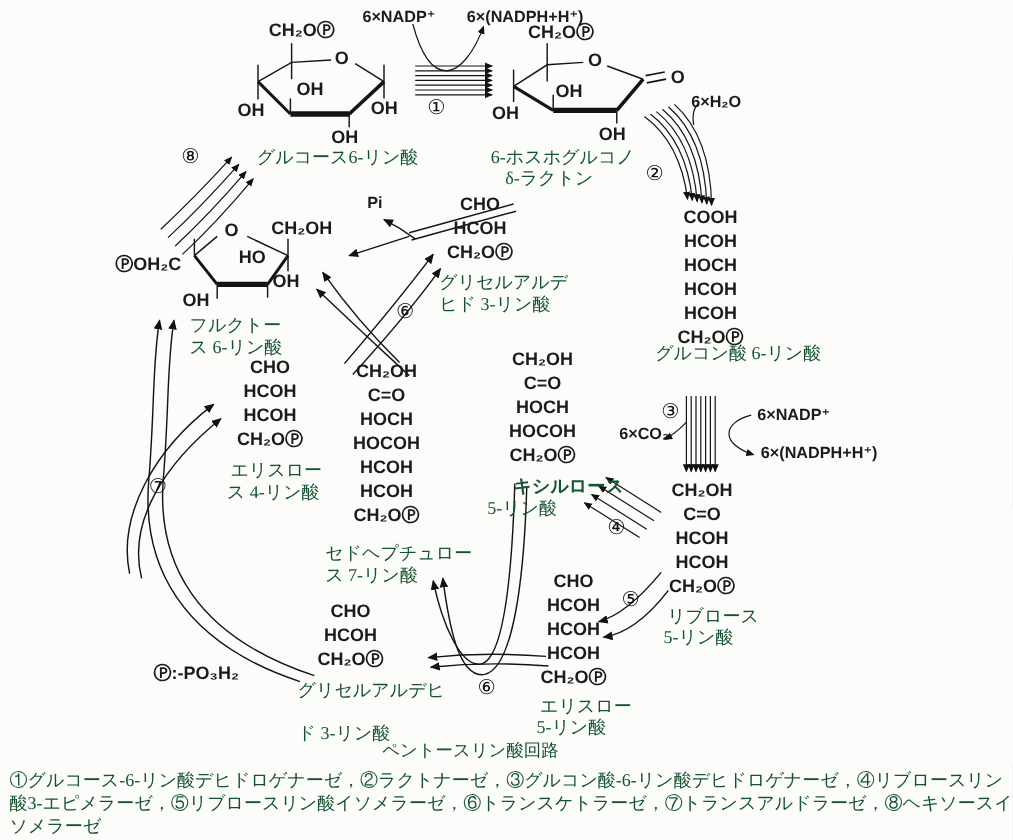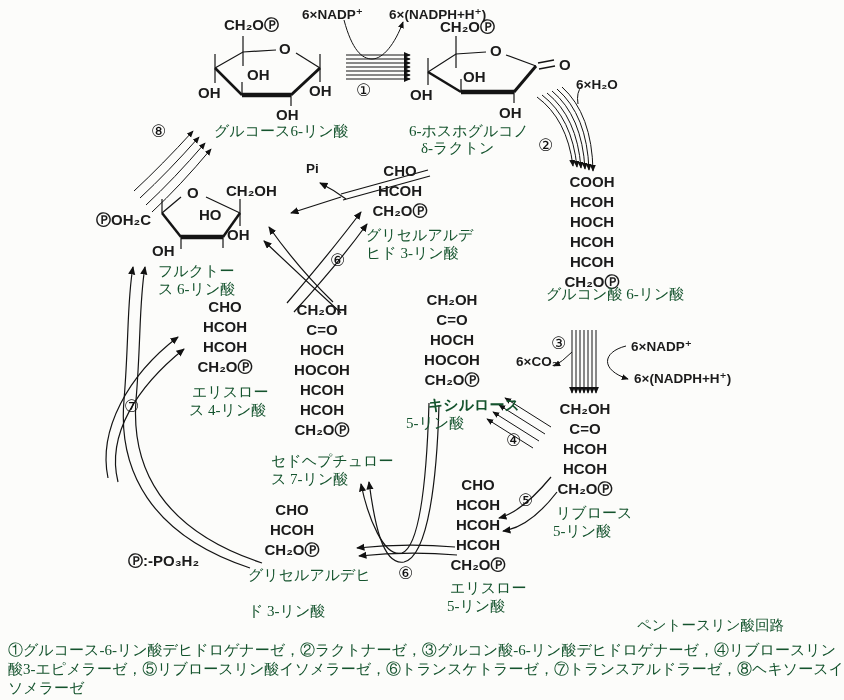--- a/index.html
+++ b/index.html
@@ -7,21 +7,21 @@
           font-family:"Liberation Sans",sans-serif;color:#1a1a1a;}
   .abs{position:absolute;white-space:nowrap;}
   .chem{font-family:"Liberation Sans","DejaVu Sans",sans-serif;font-size:15px;font-weight:600;color:#1b1b1b;}
   .small{font-size:13.5px;font-weight:600;}
   .fcol{text-align:center;line-height:20px;}
   .fcol div{height:20px;}
   .jp{font-family:"Liberation Serif","DejaVu Serif",serif;font-size:15px;color:#14532d;}
   .circ{font-family:"DejaVu Sans",sans-serif;font-size:17px;color:#111;}
   .o-atom{font-size:15px;font-weight:600;}
   svg{position:absolute;left:0;top:0;}
-  .t-center{left:0;width:784px;text-align:right;}
+  .t-center{left:0;width:784px;text-align:center;}
 </style>
 </head>
 <body>
 
 <div id="canvas">
 
   <svg width="844" height="700" viewBox="0 0 844 700">
     <defs>
       <marker id="ah" markerWidth="9" markerHeight="8" refX="6.2" refY="3" orient="auto">
         <path d="M0,0 L7,3 L0,6 Z" fill="#111"></path>

